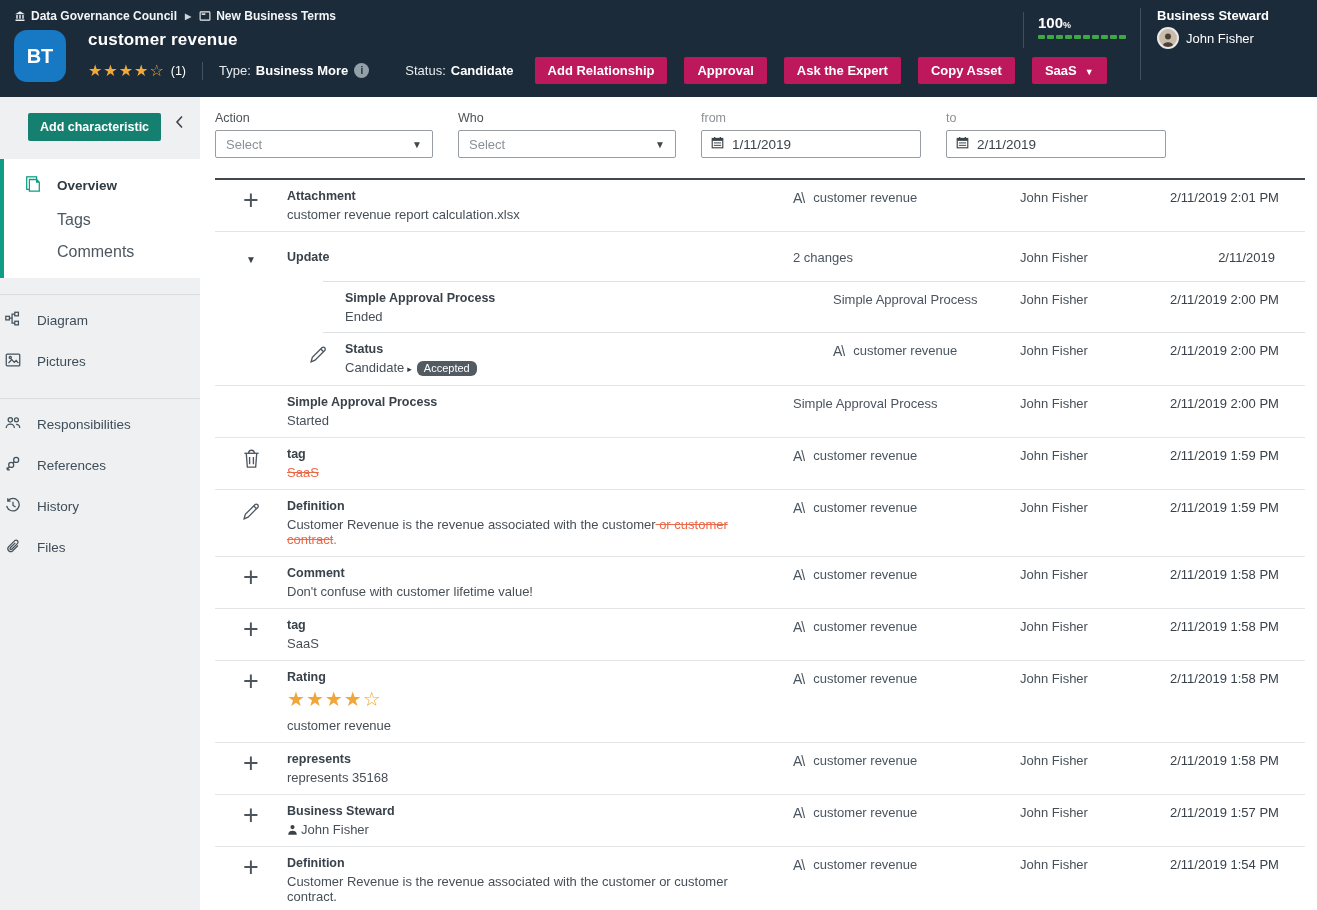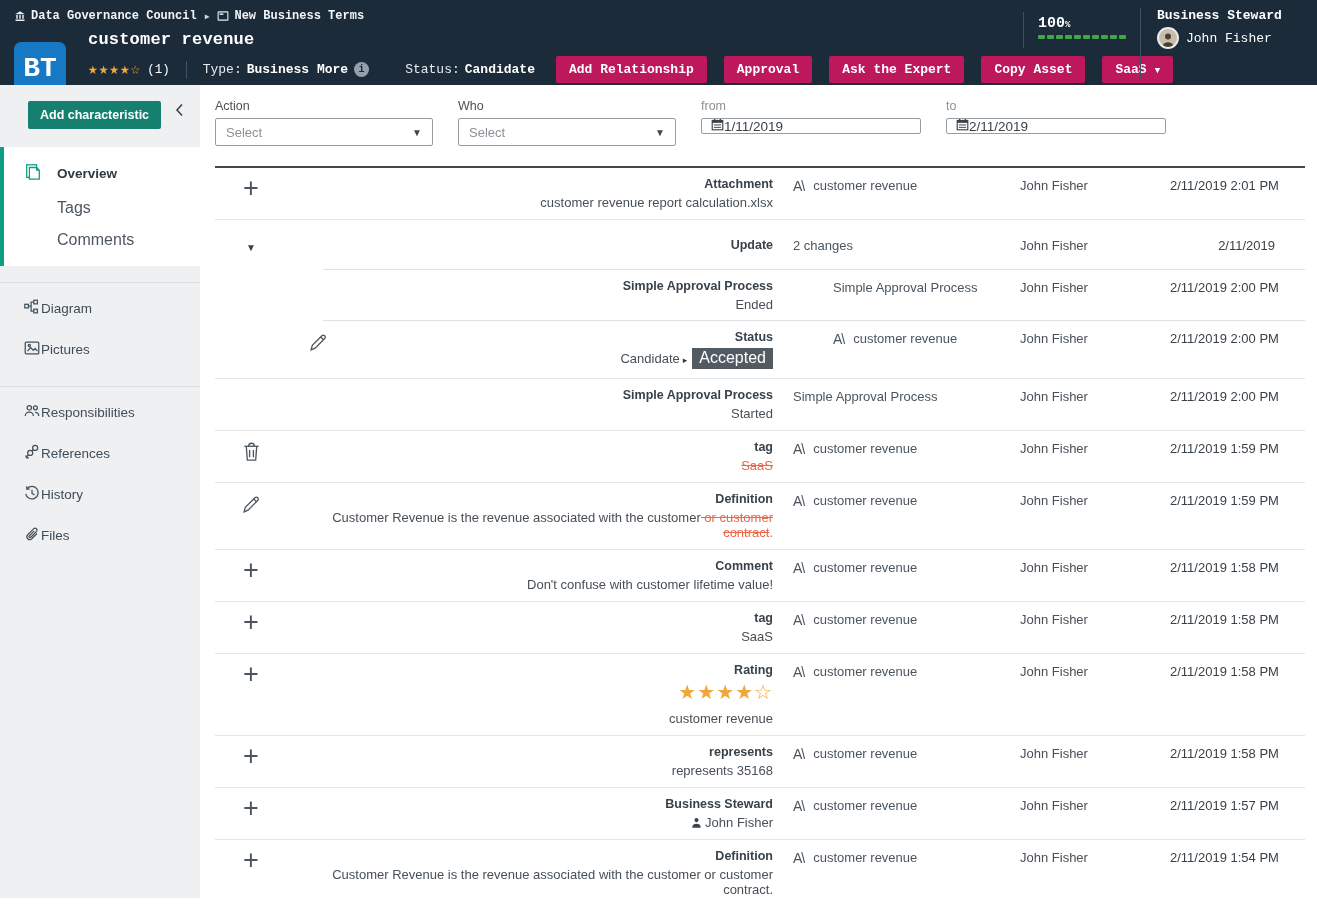--- a/index.html
+++ b/index.html
@@ -3,27 +3,27 @@
 <meta charset="utf-8">
 <style>
   * { box-sizing: border-box; }
   html,body { margin:0; padding:0; }
   body {
     width:1317px; height:910px; overflow:hidden;
     font-family:"Liberation Sans", sans-serif;
     background:#ffffff; color:#3a434a;
   }
   
-  .topbar { height:85px; background:#1c2b3a; color:#fff; position:relative;font-family:Liberation Mono, monospace; }
+  .topbar { height:97px; background:#1c2b3a; color:#fff; position:relative; }
   .breadcrumb { display:flex; align-items:center; gap:7px; padding:9px 0 0 14px; font-size:12px; font-weight:600; color:#f2f4f6; }
   .crumb { display:flex; align-items:center; gap:5px; cursor:pointer; }
   .crumb svg { display:block; }
   .crumb-sep { font-size:8px; color:#cdd4da; margin:0 1px; }
   .header-row { display:flex; align-items:flex-start; padding:7px 0 0 14px; }
-  .bt-badge { width:52px; height:52px; background:#1779c4; border-radius:7px; display:flex; align-items:center; justify-content:center; font-size:28px; font-weight:bold; color:#fff; flex:0 0 auto;margin-top:12px; }
+  .bt-badge { width:52px; height:52px; background:#1779c4; border-radius:13px; display:flex; align-items:center; justify-content:center; font-size:20px; font-weight:bold; color:#fff; flex:0 0 auto; }
   .title-col { margin-left:22px; }
   .page-title { font-size:17px; font-weight:bold; letter-spacing:.2px; }
   .meta-row { display:flex; align-items:center; margin-top:7px; }
   .hdr-stars { color:#f2a93b; font-size:16px; letter-spacing:1px; line-height:1; }
   .hdr-count { font-size:12.5px; margin-left:6px; }
   .meta-div { width:1px; height:18px; background:#425362; margin:0 16px; }
   .meta-label { font-size:13px; color:#e8ecef; }
   .meta-value { font-size:13px; font-weight:bold; margin-left:5px; }
   .info-dot { display:inline-flex; width:15px; height:15px; border-radius:50%; background:#93a0aa; color:#1c2b3a; font-size:10px; font-weight:bold; align-items:center; justify-content:center; margin-left:6px; vertical-align:-2px; cursor:pointer; }
   .meta-gap { width:36px; }
@@ -47,49 +47,49 @@
   
   .layout { display:flex; height:813px; }
   .sidebar { width:200px; background:#eef0f2; flex:0 0 auto; position:relative; padding-top:16px; }
   .add-btn { margin-left:28px; background:#15806f; color:#fff; border:none; border-radius:2px; font-family:inherit; font-size:12.5px; font-weight:bold; padding:7px 12px; cursor:pointer; }
   .collapse { position:absolute; top:18px; right:16px; cursor:pointer; color:#3a434a; }
   .nav-group { margin-top:18px; background:#fff; border-left:4px solid #0f9d83; padding:12px 0 10px 0; }
   .nav-main { display:flex; align-items:center; gap:15px; padding:4px 0 8px 20px; font-size:13.5px; font-weight:bold; color:#2f3a42; cursor:pointer; }
   .nav-sub { padding:7px 0 7px 53px; font-size:16px; color:#4d5760; cursor:pointer; }
   .side-divider { height:1px; background:#dbdee1; margin-top:16px; }
   .nav-list { padding-top:5px; }
-  .nav-item { display:flex; align-items:center; height:41px; padding-left:23px; font-size:13.5px; color:#3f4d58; cursor:pointer; }
+  .nav-item { display:flex; align-items:center; gap:15px; height:41px; padding-left:4px; font-size:13.5px; color:#3f4d58; cursor:pointer; }
   .nav-item svg, .nav-main svg { flex:0 0 auto; }
   
   .main { flex:1; background:#fff; padding:14px 12px 0 15px; overflow:hidden; }
   .filters { display:flex; gap:25px; }
   .f-label { font-size:12.5px; color:#4c5157; margin-bottom:5px; }
   .f-label.lite { color:#8b9197; }
   .select { width:218px; height:28px; border:1px solid #979da2; border-radius:2px; display:flex; align-items:center; justify-content:space-between; padding:0 10px; font-size:13px; color:#8b9197; cursor:pointer; background:#fff; }
   .select .dd { color:#3f474d; font-size:10px; }
-  .datebox { width:220px; height:16px; border:1px solid #979da2; border-radius:2px; display:flex; align-items:center; padding:0 9px; font-size:13.5px; color:#3b434a; background:#fff; cursor:text; }
+  .datebox { width:220px; height:28px; border:1px solid #979da2; border-radius:2px; display:flex; align-items:center; gap:8px; padding:0 9px; font-size:13.5px; color:#3b434a; background:#fff; cursor:text; }
   
   .table { margin-top:20px; border-top:2px solid #40484e; }
   .row { display:grid; grid-template-columns:72px 1fr 227px 150px 105px; padding:9px 30px 9px 0; min-height:51px; border-bottom:1px solid #e3e5e7; align-items:flex-start; }
   .row.single { align-items:center; padding-top:0; padding-bottom:0; min-height:50px; }
   .row.indent { grid-template-columns:55px 1fr 227px 150px 105px; padding-left:75px; }
   .row.indent .cell-asset { padding-left:40px; }
   .row.b-indent { border-bottom:none; position:relative; }
   .row.b-indent::after { content:""; position:absolute; left:108px; right:0; bottom:0; height:1px; background:#dee0e3; }
   .cell-icon { display:flex; justify-content:center; padding-top:1px; }
   .ico-plus { font-size:27px; font-weight:100; line-height:20px; color:#4c555d; cursor:pointer; }
   .ico-caret { font-size:10px; color:#3a434a; cursor:pointer; padding-top:4px; }
   .ico-svg { cursor:pointer; }
-  .cell-title { padding-right:20px;text-align:right; }
+  .cell-title { padding-right:20px; }
   .row-title { font-size:12.5px; font-weight:bold; color:#39424a; }
   .row-detail { font-size:13px; color:#474f57; margin-top:4px; }
   .seg-struck { color:#e86a4a; text-decoration:line-through; }
   .seg-red { color:#e86a4a; }
   .seg-arrow { font-size:9px; color:#2f3a42; margin:0 3px; }
-  .seg-badge { display:inline-block; background:#525b62; color:#fff; padding:1px 7px 2px; font-size:16px; margin-left:2px; }
+  .seg-badge { display:inline-block; background:#525b62; color:#fff; padding:1px 7px 2px; font-size:11px; margin-left:2px;border-radius:6px; }
   .seg-person svg { margin-right:3px; vertical-align:-1px; }
   .row-stars { font-size:20px; color:#f0a73a; letter-spacing:1px; line-height:1; margin-top:5px; }
   .row-detail2 { font-size:13px; color:#474f57; margin-top:9px; }
   .cell-asset { display:flex; align-items:flex-start; gap:9px; font-size:13px; color:#4a5560; padding-top:1px; }
   .asset-glyph { font-size:14px; color:#4a5560; letter-spacing:-1px; }
   .asset-link { cursor:pointer; }
   .cell-user { font-size:13px; color:#474f57; padding-top:1px; }
   .cell-date { font-size:13px; color:#39424a; text-align:right; padding-top:1px; white-space:nowrap; }
 </style>
 </head>

